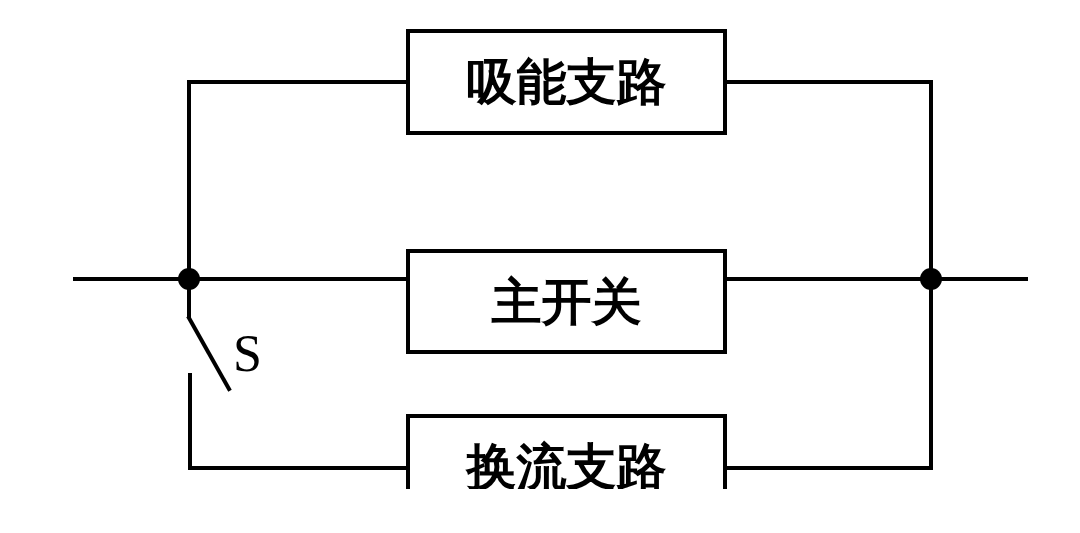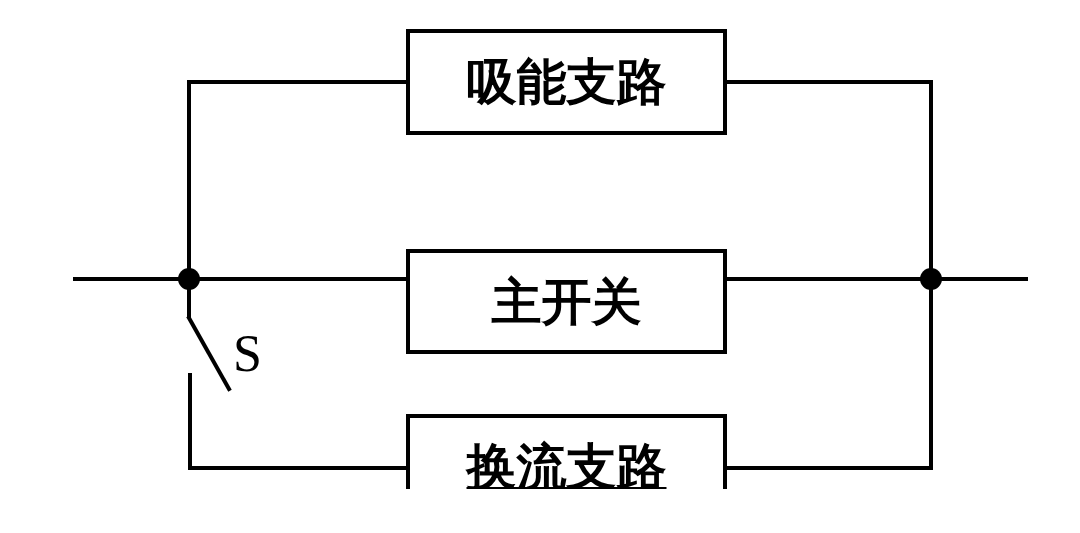--- a/index.html
+++ b/index.html
@@ -28,21 +28,21 @@
     width: 321px;
     box-sizing: border-box;
     border: 4px solid #000000;
     background: #ffffff;
     display: flex;
     align-items: center;
     justify-content: center;
   }
   .block-top    { top: 29px;  height: 106px; }
   .block-middle { top: 227px; height: 105px; margin-top: 22px; }
-  .block-bottom { top: 414px; height: 105px; text-decoration: underline; }
+  .block-bottom { top: 414px; height: 105px; }
   .block-label {
     font-size: 50px;
     font-weight: 700;
     color: #000000;
     line-height: 1;
     white-space: nowrap;
     letter-spacing: 0px;
   }
   .switch-label {
     position: absolute;

